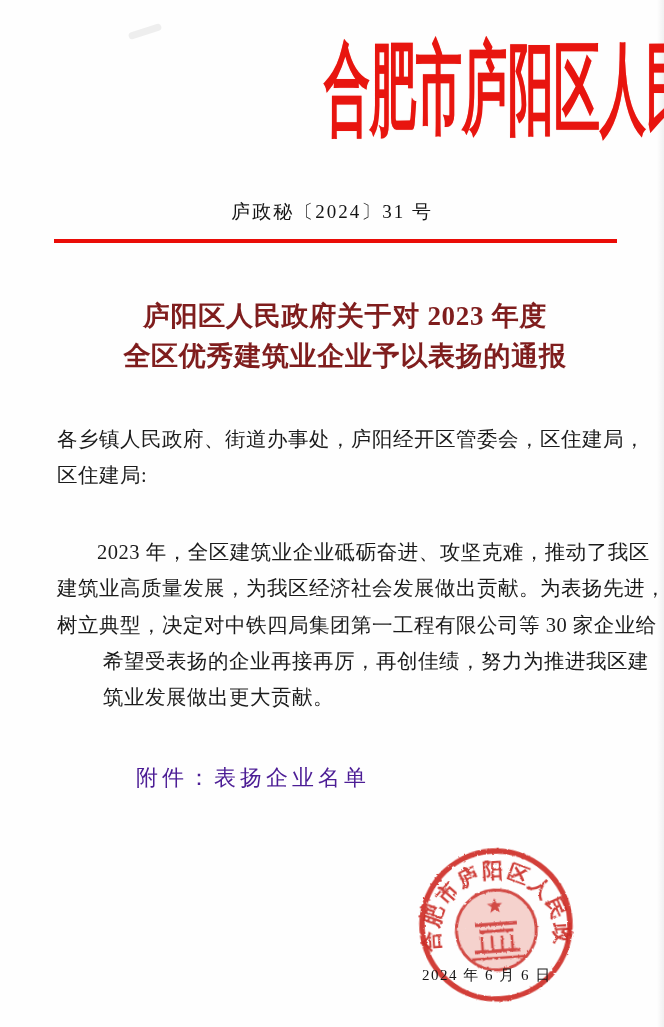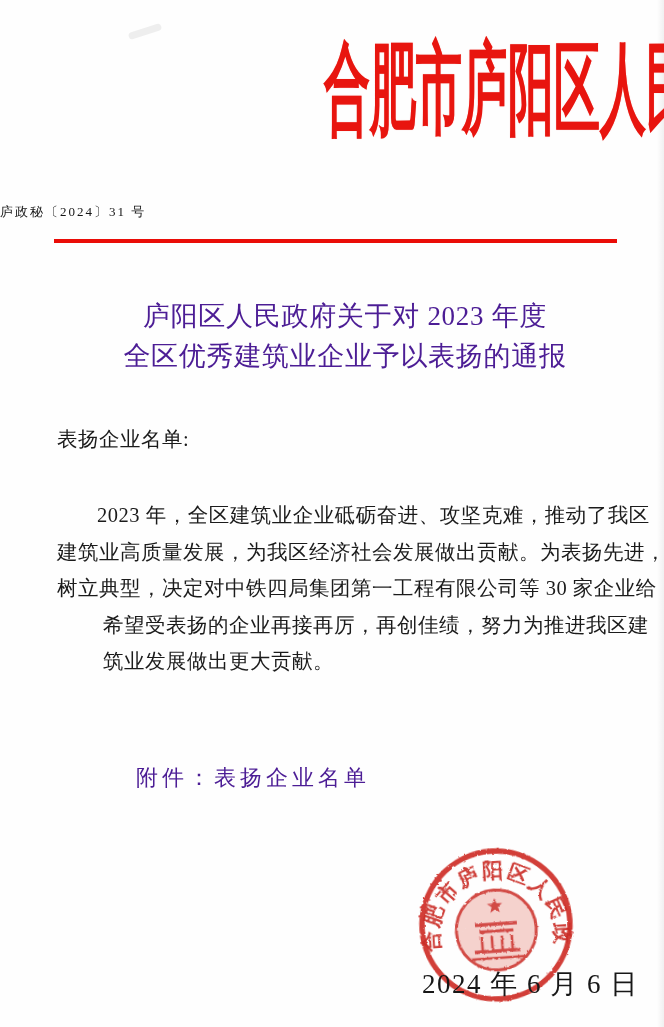--- a/index.html
+++ b/index.html
@@ -31,36 +31,36 @@
   }
   .header-title .squeeze{
     display:inline-block;
     transform:scaleX(0.46);
     transform-origin:50% 50%;
     text-shadow:0 0 1px rgba(232,21,15,0.55);
   }
   
   .doc-number{
     position:absolute;left:0;right:0;top:199px;
-    text-align:left;
-    font-size:13px;line-height:26px;
+    text-align:center;
+    font-size:19px;line-height:26px;
     letter-spacing:2px;
     color:#141414;
   }
   
   .red-rule{
     position:absolute;left:54px;top:239px;width:563px;height:4px;
     background:#ea0c07;
   }
   
   .doc-title{
     position:absolute;left:0;right:0;top:296px;
     text-align:center;
     font-size:27px;line-height:40px;
-    font-weight:normal;color:#4c1d95;
+    font-weight:bold;color:#7f1d1d;
     letter-spacing:0.7px;
     padding-left:26px;
   }
   
   .body-text{
     position:absolute;left:57px;top:421px;width:566px;
     font-size:20.5px;line-height:36.4px;
     letter-spacing:0.5px;
     color:#1b1b1b;
     text-align:left;
@@ -77,21 +77,21 @@
   }
   
   .seal{
     position:absolute;left:409px;top:838px;width:174px;height:174px;
     opacity:0.95;
     pointer-events:none;
   }
   
   .issue-date{
     position:absolute;left:422px;top:966px;
-    font-size:27px;letter-spacing:1.5px;
+    font-size:15px;letter-spacing:1.5px;
     color:#171717;white-space:nowrap;
   }
 </style>
 </head>
 <body>
 
 <div class="page">
 
   <div class="scan-smudge-topleft"></div>
   <div class="scan-edge-right"></div>
@@ -103,21 +103,22 @@
   <div class="doc-number">庐政秘〔2024〕31 号</div>
 
   <div class="red-rule"></div>
 
   <div class="doc-title">
     <div>庐阳区人民政府关于对 2023 年度</div>
     <div>全区优秀建筑业企业予以表扬的通报</div>
   </div>
 
   <div class="body-text">
-      <div class="bline ind0">表扬企业名单:</div>
+      <div class="bline ind0">各乡镇人民政府、街道办事处，庐阳经开区管委会，区住建局，</div>
+      <div class="bline ind0">区住建局:</div>
       <div class="bline ind1">2023 年，全区建筑业企业砥砺奋进、攻坚克难，推动了我区</div>
       <div class="bline ind0">建筑业高质量发展，为我区经济社会发展做出贡献。为表扬先进，</div>
       <div class="bline ind0">树立典型，决定对中铁四局集团第一工程有限公司等 30 家企业给</div>
       <div class="bline ind2">希望受表扬的企业再接再厉，再创佳绩，努力为推进我区建</div>
       <div class="bline ind2">筑业发展做出更大贡献。</div>
     </div>
 
   <div class="attachment-line">附件：表扬企业名单</div>
 
   <div class="seal">

